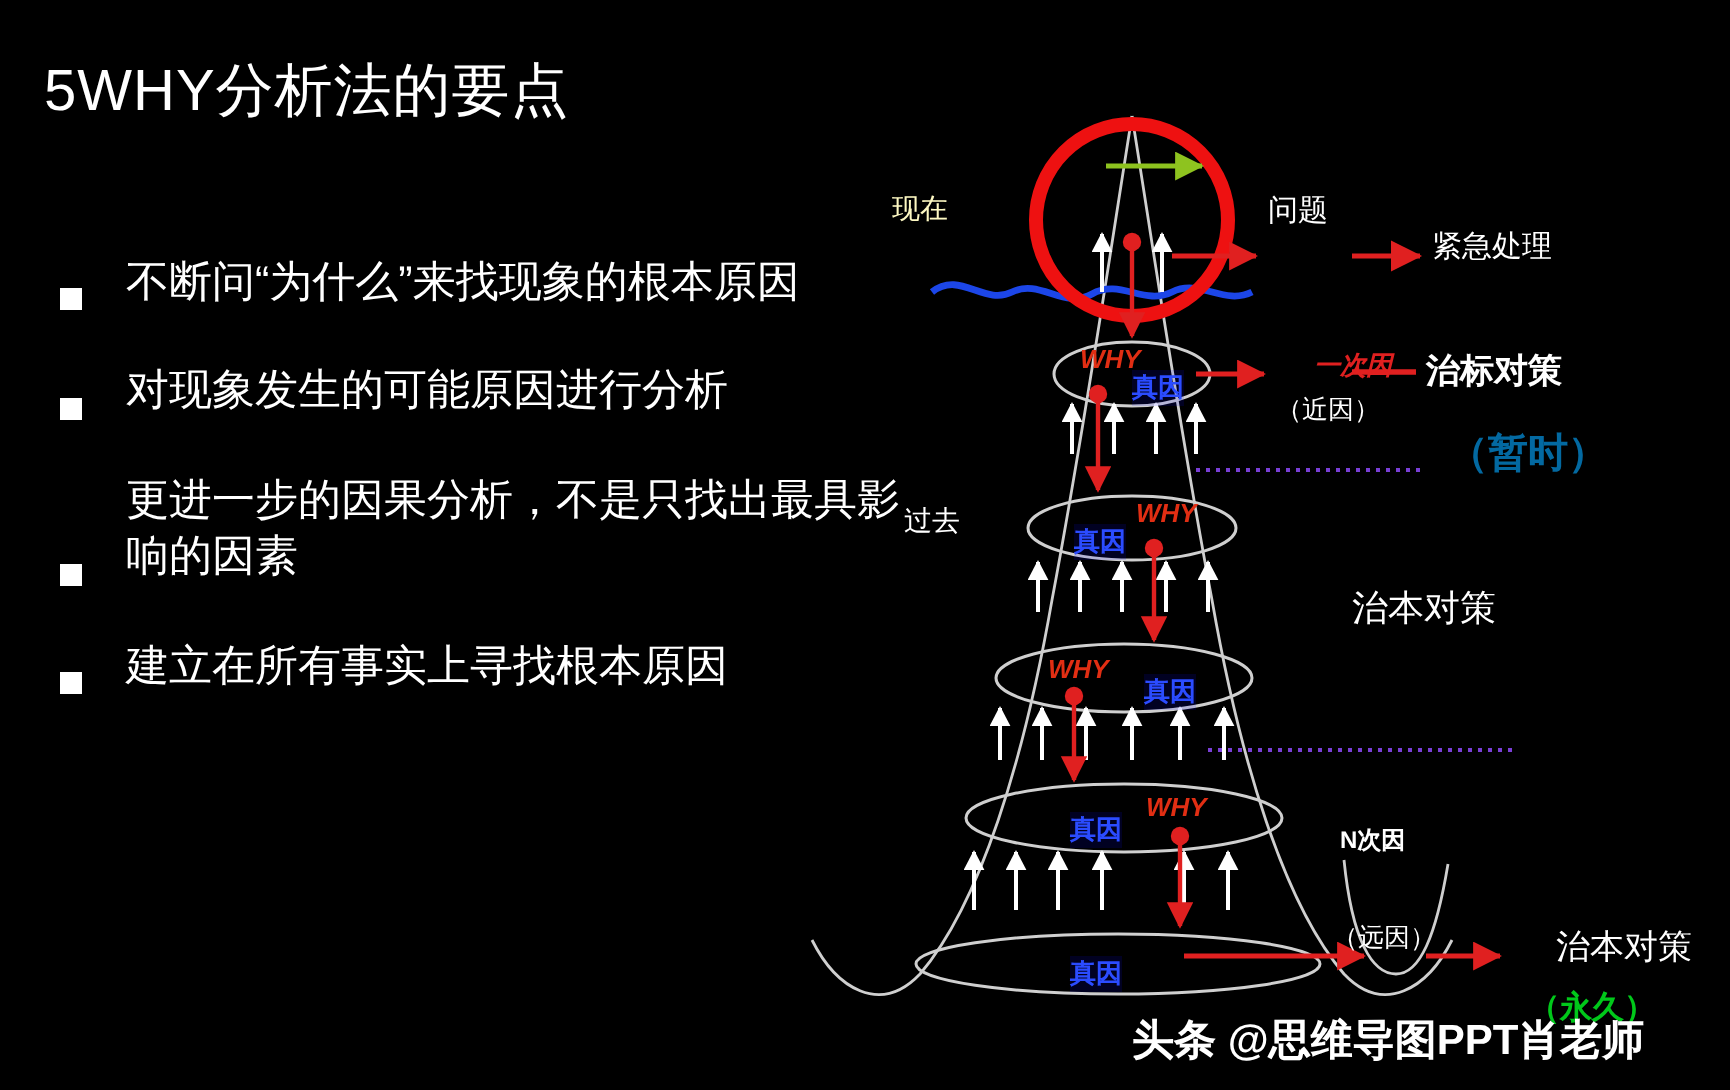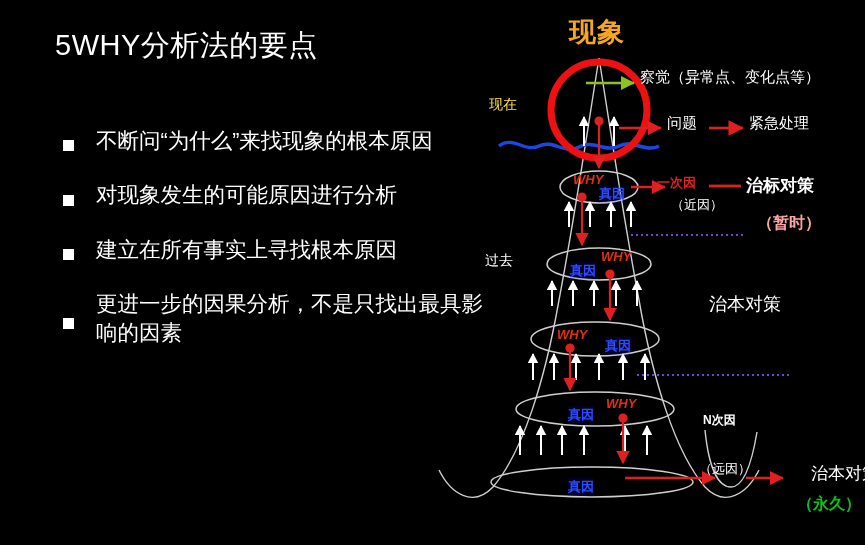--- a/index.html
+++ b/index.html
@@ -1,55 +1,55 @@
 <!DOCTYPE html>
 <html><head>
 <meta charset="utf-8">
 <style>
   html,body{margin:0;padding:0;background:#000;}
   body{
     width:865px;height:545px;overflow:hidden;position:relative;
     font-family:"Liberation Sans","DejaVu Sans",sans-serif;
     color:#fff;
   }
-  #slide{position:absolute;inset:0;background:#000;margin-left:33px;}
+  #slide{position:absolute;inset:0;background:#000;}
 
   
   #title{
     position:absolute;left:22px;top:26px;
     font-size:29px;font-weight:400;color:#ffffff;letter-spacing:.5px;
     white-space:nowrap;
   }
   #bullets{position:absolute;left:30px;top:127px;width:425px;}
-  .bullet{display:flex;align-items:center;margin-bottom:26px;}
+  .bullet{display:flex;align-items:flex-end;margin-bottom:26px;}
   .bullet .sq{
     width:11px;height:11px;background:#fff;flex:0 0 auto;
     margin-top:9px;margin-right:22px;
   }
   .bullet .txt{
     font-size:21.5px;line-height:1.32;color:#fff;font-weight:400;
   }
 
   
   .dtext{position:absolute;white-space:nowrap;}
   #phenomenon{
     left:536px;top:14px;font-size:27px;font-weight:700;color:#f5a623;
     letter-spacing:1px;
   }
-  #now-label{left:456px;top:96px;font-size:14px;color:#fde047;}
+  #now-label{left:446px;top:96px;font-size:14px;color:#fef9c3;}
   #past-label{left:452px;top:252px;font-size:14px;color:#fff;}
 
   #aware-text{left:607px;top:68px;font-size:15px;color:#fff;}
-  #problem-text{left:634px;top:114px;font-size:15px;color:#fff;}
+  #problem-text{left:634px;top:96px;font-size:15px;color:#fff;}
   #urgent-text{left:716px;top:114px;font-size:15px;color:#fff;}
 
-  #cause1{left:624px;top:174px;font-size:13px;color:#e02020;font-weight:700;}
+  #cause1{left:657px;top:174px;font-size:13px;color:#e02020;font-weight:700;font-style:italic;}
   #cause1b{left:638px;top:196px;font-size:13px;color:#fff;}
   #remedy{left:713px;top:174px;font-size:17px;font-weight:700;color:#fff;}
-  #temporary{left:724px;top:213px;font-size:16px;font-weight:700;color:#fca5a5;}
+  #temporary{left:724px;top:213px;font-size:20px;font-weight:700;color:#0369a1;}
 
   #improve{left:676px;top:292px;font-size:18px;color:#fff;}
 
   #causeN{left:670px;top:412px;font-size:12px;font-weight:700;color:#fff;}
   #causeNb{left:666px;top:460px;font-size:13px;color:#fff;}
   #radical{left:778px;top:462px;font-size:17px;color:#fff;}
   #permanent{left:764px;top:494px;font-size:16px;font-weight:700;color:#00c81a;}
 
   #watermark{
     left:566px;top:506px;font-size:21px;color:#fff;letter-spacing:0px;
@@ -74,25 +74,25 @@
     <div class="bullet">
       <span class="sq"></span>
       <span class="txt">不断问“为什么”来找现象的根本原因</span>
     </div>
     <div class="bullet">
       <span class="sq"></span>
       <span class="txt">对现象发生的可能原因进行分析</span>
     </div>
     <div class="bullet">
       <span class="sq"></span>
+      <span class="txt">更进一步的因果分析，不是只找出最具影响的因素</span>
+    </div>
+    <div class="bullet">
+      <span class="sq"></span>
       <span class="txt">建立在所有事实上寻找根本原因</span>
-    </div>
-    <div class="bullet">
-      <span class="sq"></span>
-      <span class="txt">更进一步的因果分析，不是只找出最具影响的因素</span>
     </div>
   </div>
 
   <svg width="865" height="545" viewBox="0 0 865 545">
     <defs>
       <marker id="ah-red" markerWidth="7" markerHeight="7" refX="5.6" refY="3" orient="auto">
           <path d="M0,0 L6,3 L0,6 z" fill="#e02020"></path>
         </marker>
       <marker id="ah-green" markerWidth="7" markerHeight="7" refX="5.6" refY="3" orient="auto">
           <path d="M0,0 L6,3 L0,6 z" fill="#8ec31f"></path>
@@ -190,25 +190,23 @@
     <line x1="598" y1="187" x2="632" y2="187" stroke="#e02020" stroke-width="2.4" marker-end="url(#ah-red)"></line>
 
     <line x1="676" y1="186" x2="708" y2="186" stroke="#e02020" stroke-width="2.8"></line>
 
     <path d="M672,430 C676,470 686,487 698,487 C710,487 718,468 724,432" fill="none" stroke="#cfcfcf" stroke-width="1.4"></path>
 
     <line x1="592" y1="478" x2="682" y2="478" stroke="#e02020" stroke-width="2.4" marker-end="url(#ah-red)"></line>
     <line x1="713" y1="478" x2="750" y2="478" stroke="#e02020" stroke-width="2.4" marker-end="url(#ah-red)"></line>
   </svg>
 
-  <div id="phenomenon" class="dtext">现象</div>
   <div id="now-label" class="dtext">现在</div>
   <div id="past-label" class="dtext">过去</div>
 
-  <div id="aware-text" class="dtext">察觉（异常点、变化点等）</div>
   <div id="problem-text" class="dtext">问题</div>
   <div id="urgent-text" class="dtext">紧急处理</div>
 
   <div id="cause1" class="dtext">一次因</div>
   <div id="cause1b" class="dtext">（近因）</div>
   <div id="remedy" class="dtext">治标对策</div>
   <div id="temporary" class="dtext">（暂时）</div>
 
   <div id="improve" class="dtext">治本对策</div>
 
@@ -224,14 +222,18 @@
   <div class="lbl why" style="left:568px;top:249px;">WHY</div>
 
   <div class="lbl why" style="left:524px;top:327px;">WHY</div>
   <div class="lbl zhenyin" style="left:572px;top:337px;">真因</div>
 
   <div class="lbl zhenyin" style="left:535px;top:406px;">真因</div>
   <div class="lbl why" style="left:573px;top:396px;">WHY</div>
 
   <div class="lbl zhenyin" style="left:535px;top:478px;">真因</div>
 
+  <div id="watermark" class="dtext">
+    <b>头条</b>
+    <span>@思维导图PPT肖老师</span>
+  </div>
 
 </div>
 
 </body></html>

